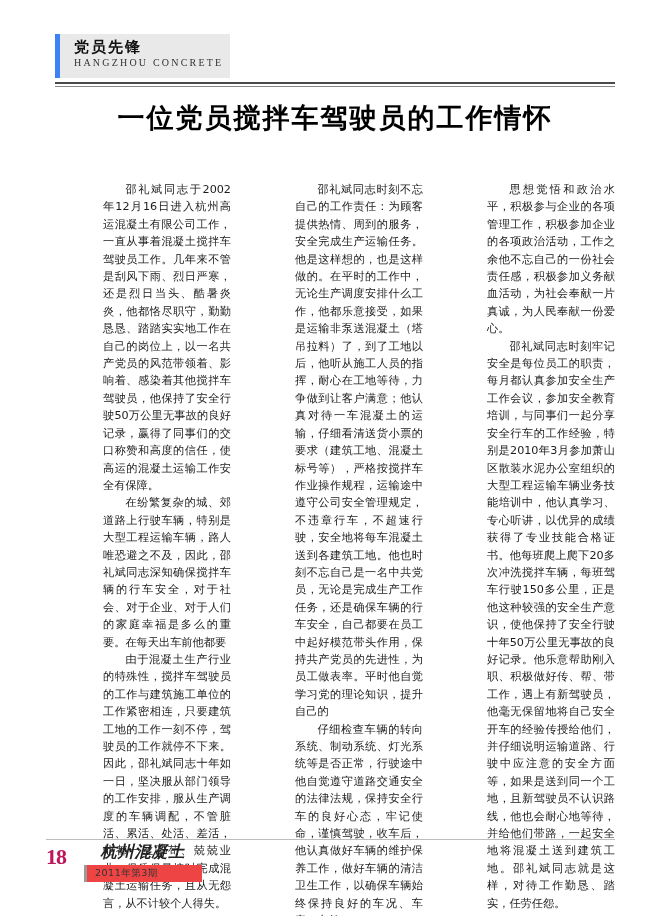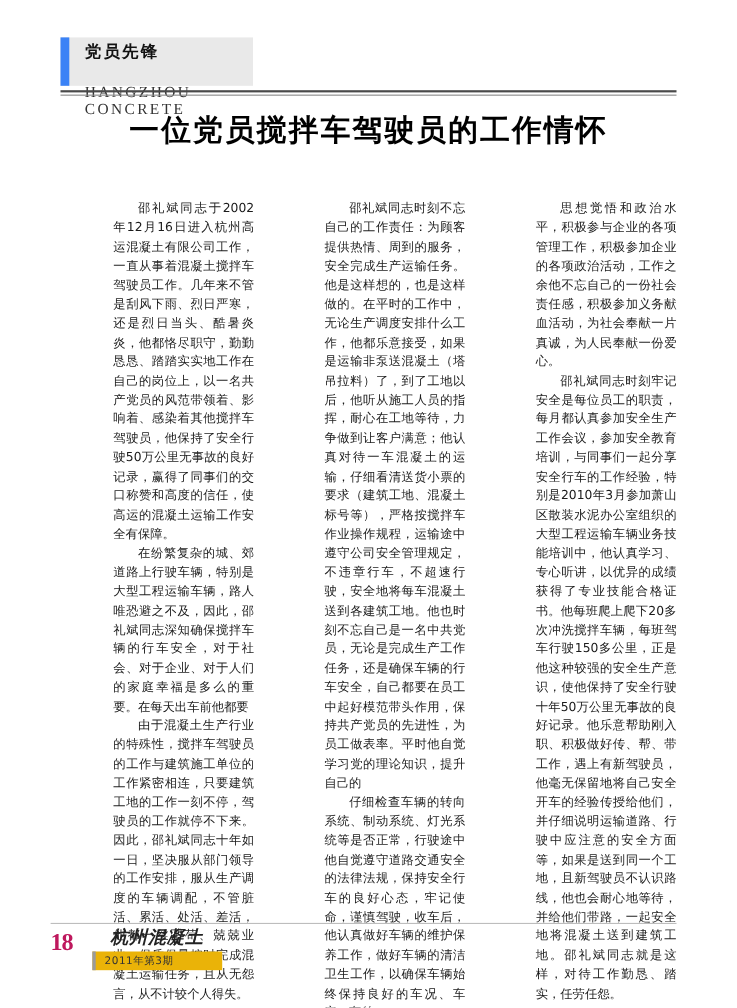--- a/index.html
+++ b/index.html
@@ -25,38 +25,38 @@
   }
 
   
   .masthead {
     position: absolute;
     left: 55px;
     top: 34px;
     width: 175px;
     height: 44px;
     background: #e9e9e9;
-    border-left: 8px solid #3b82f6;
+    border-left: 5px solid #3b82f6;
     box-sizing: border-box;
     padding: 4px 0 0 14px;
   }
   .masthead-cn {
     font-family: "DejaVu Sans", "Liberation Sans", sans-serif;
     font-size: 15px;
     font-weight: bold;
     letter-spacing: 2px;
     color: #111;
     line-height: 19px;
   }
   .masthead-en {
     font-family: "Liberation Serif", "DejaVu Serif", serif;
-    font-size: 14px;
+    font-size: 10px;
     letter-spacing: 2.2px;
     color: #333;
-    margin-top: 20px;
+    margin-top: 0;
   }
   .header-rule {
     position: absolute;
     left: 55px;
     top: 82px;
     width: 560px;
     height: 2px;
     background: #4a4a4a;
   }
   .header-rule.thin {
@@ -144,21 +144,21 @@
     font-weight: bold;
     color: #222;
     letter-spacing: 1px;
     line-height: 20px;
     font-style: italic;
     text-align: center;
   }
   .footer-issue {
     margin-top: 3px;
     width: 118px;
-    background: #eab308;
+    background: #ef4444;
     border-left: 3px solid #9a9a9a;
     box-sizing: border-box;
     font-size: 9.5px;
     color: #333;
     padding: 2px 0 2px 8px;
     letter-spacing: 0.5px;
   }
   .footer-rule {
     position: absolute;
     left: 46px;

